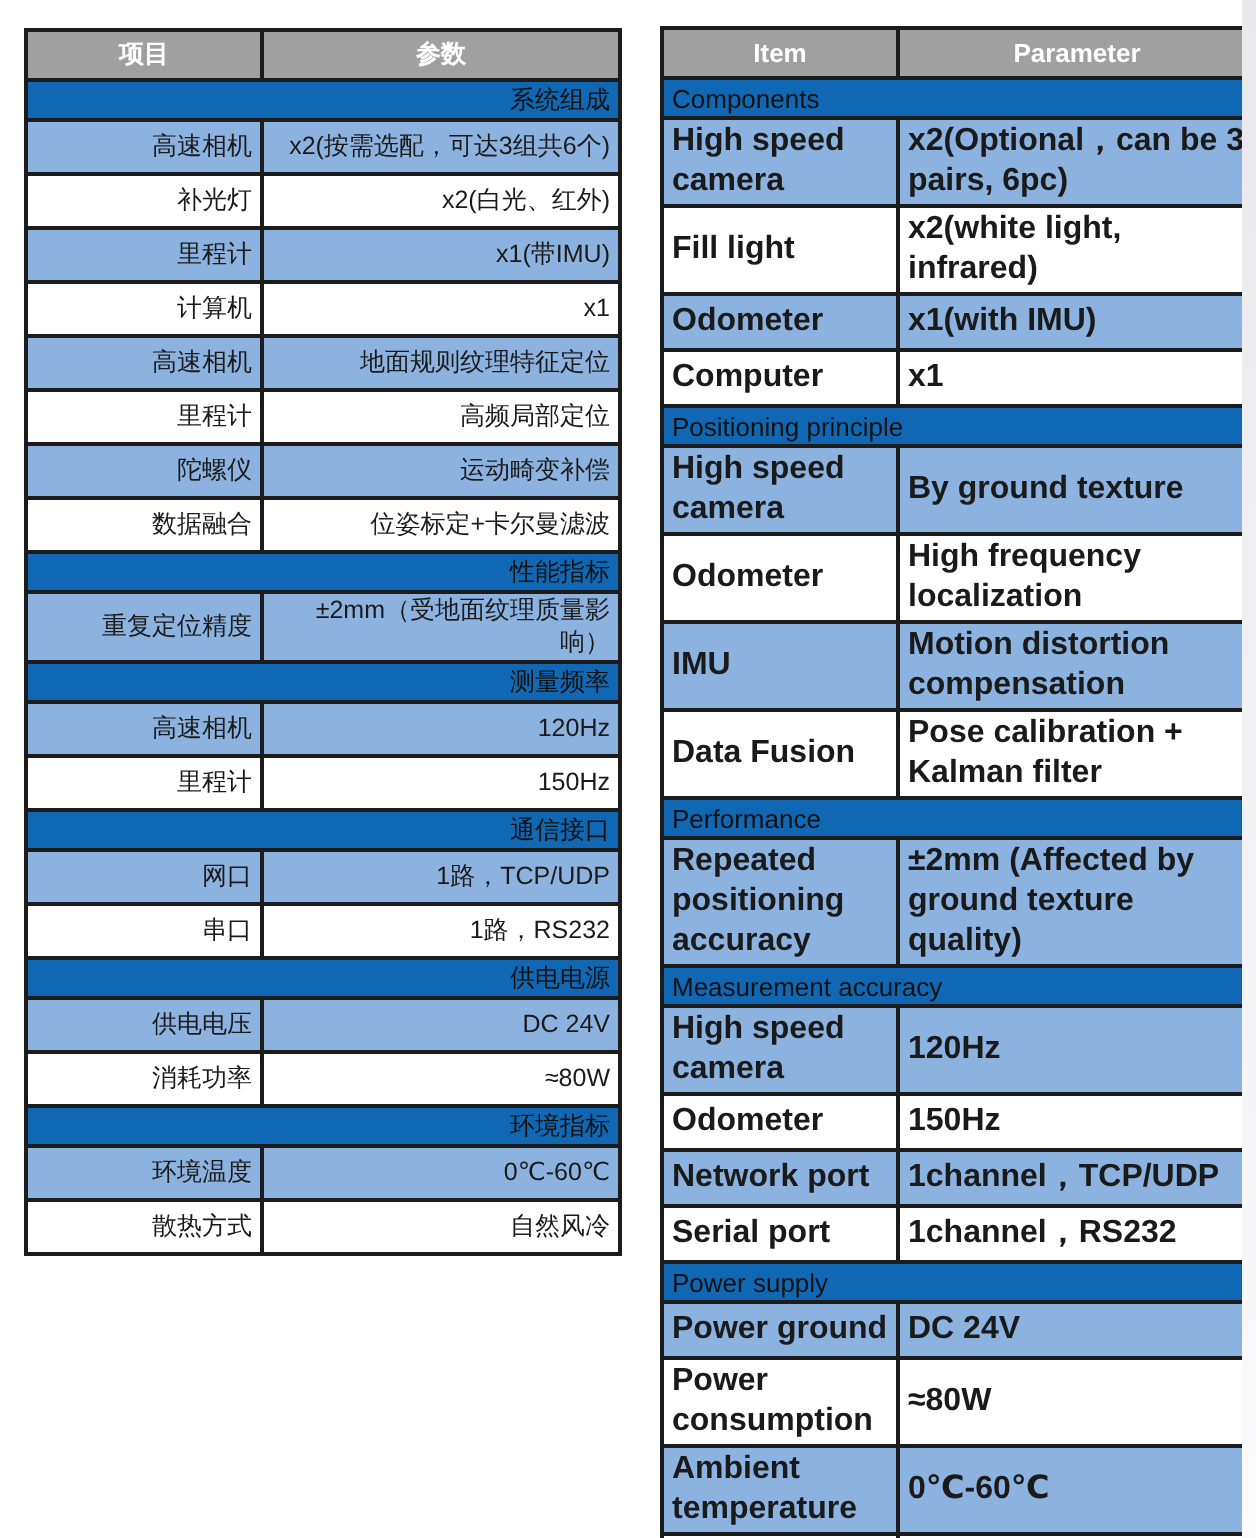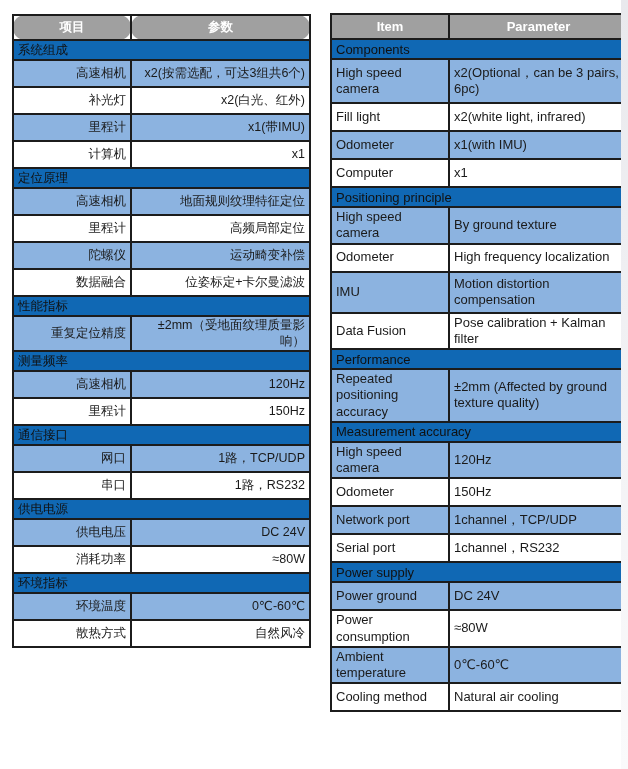--- a/index.html
+++ b/index.html
@@ -36,35 +36,35 @@
     overflow:hidden;
   }
   .spec-table th{
     background:var(--header-bg);
     color:var(--header-text);
     font-weight:bold;
     text-align:center;
     height:25px;
     font-size:13px;
   }
-  .t-zh th{font-size:12.5px;border-radius:12px;}
+  .t-zh th{font-size:12.5px;}
   .section-row td{
     background:var(--section-bg);
     color:var(--section-text);
     height:20px;
     padding:0 4px;
     font-size:13px;
   }
-  .t-zh .section-row td{font-size:12.5px;}
+  .t-zh .section-row td{font-size:12.5px;text-align:right;}
   .data-row td{
     padding:1px 4px;
     line-height:1.25;
   }
   .t-zh .data-row td{height:27px; font-size:12.5px;text-align:right;}
-  .t-en .data-row td{height:28px; font-size:13px;}
+  .t-en .data-row td{height:28px; font-size:16px;font-weight:bold;}
   .shade-blue td{background:var(--row-alt-bg);}
   .shade-white td{background:var(--row-bg);}
   
   #tbody-en tr:nth-child(2) td{height:44px;}
   #tbody-en tr:nth-child(9) td{height:41px;}
   #tbody-en tr:nth-child(12) td{height:39px;}
   #tbody-en tr:nth-child(23) td{height:39px;}
 </style>
 </head>
 <body>
@@ -95,23 +95,20 @@
           <td>x2(白光、红外)</td>
         </tr>
         <tr class="data-row shade-blue">
           <td>里程计</td>
           <td>x1(带IMU)</td>
         </tr>
         <tr class="data-row shade-white">
           <td>计算机</td>
           <td>x1</td>
         </tr>
-        <tr class="section-row">
-          <td colspan="2">定位原理</td>
-        </tr>
         <tr class="data-row shade-blue">
           <td>高速相机</td>
           <td>地面规则纹理特征定位</td>
         </tr>
         <tr class="data-row shade-white">
           <td>里程计</td>
           <td>高频局部定位</td>
         </tr>
         <tr class="data-row shade-blue">
           <td>陀螺仪</td>

